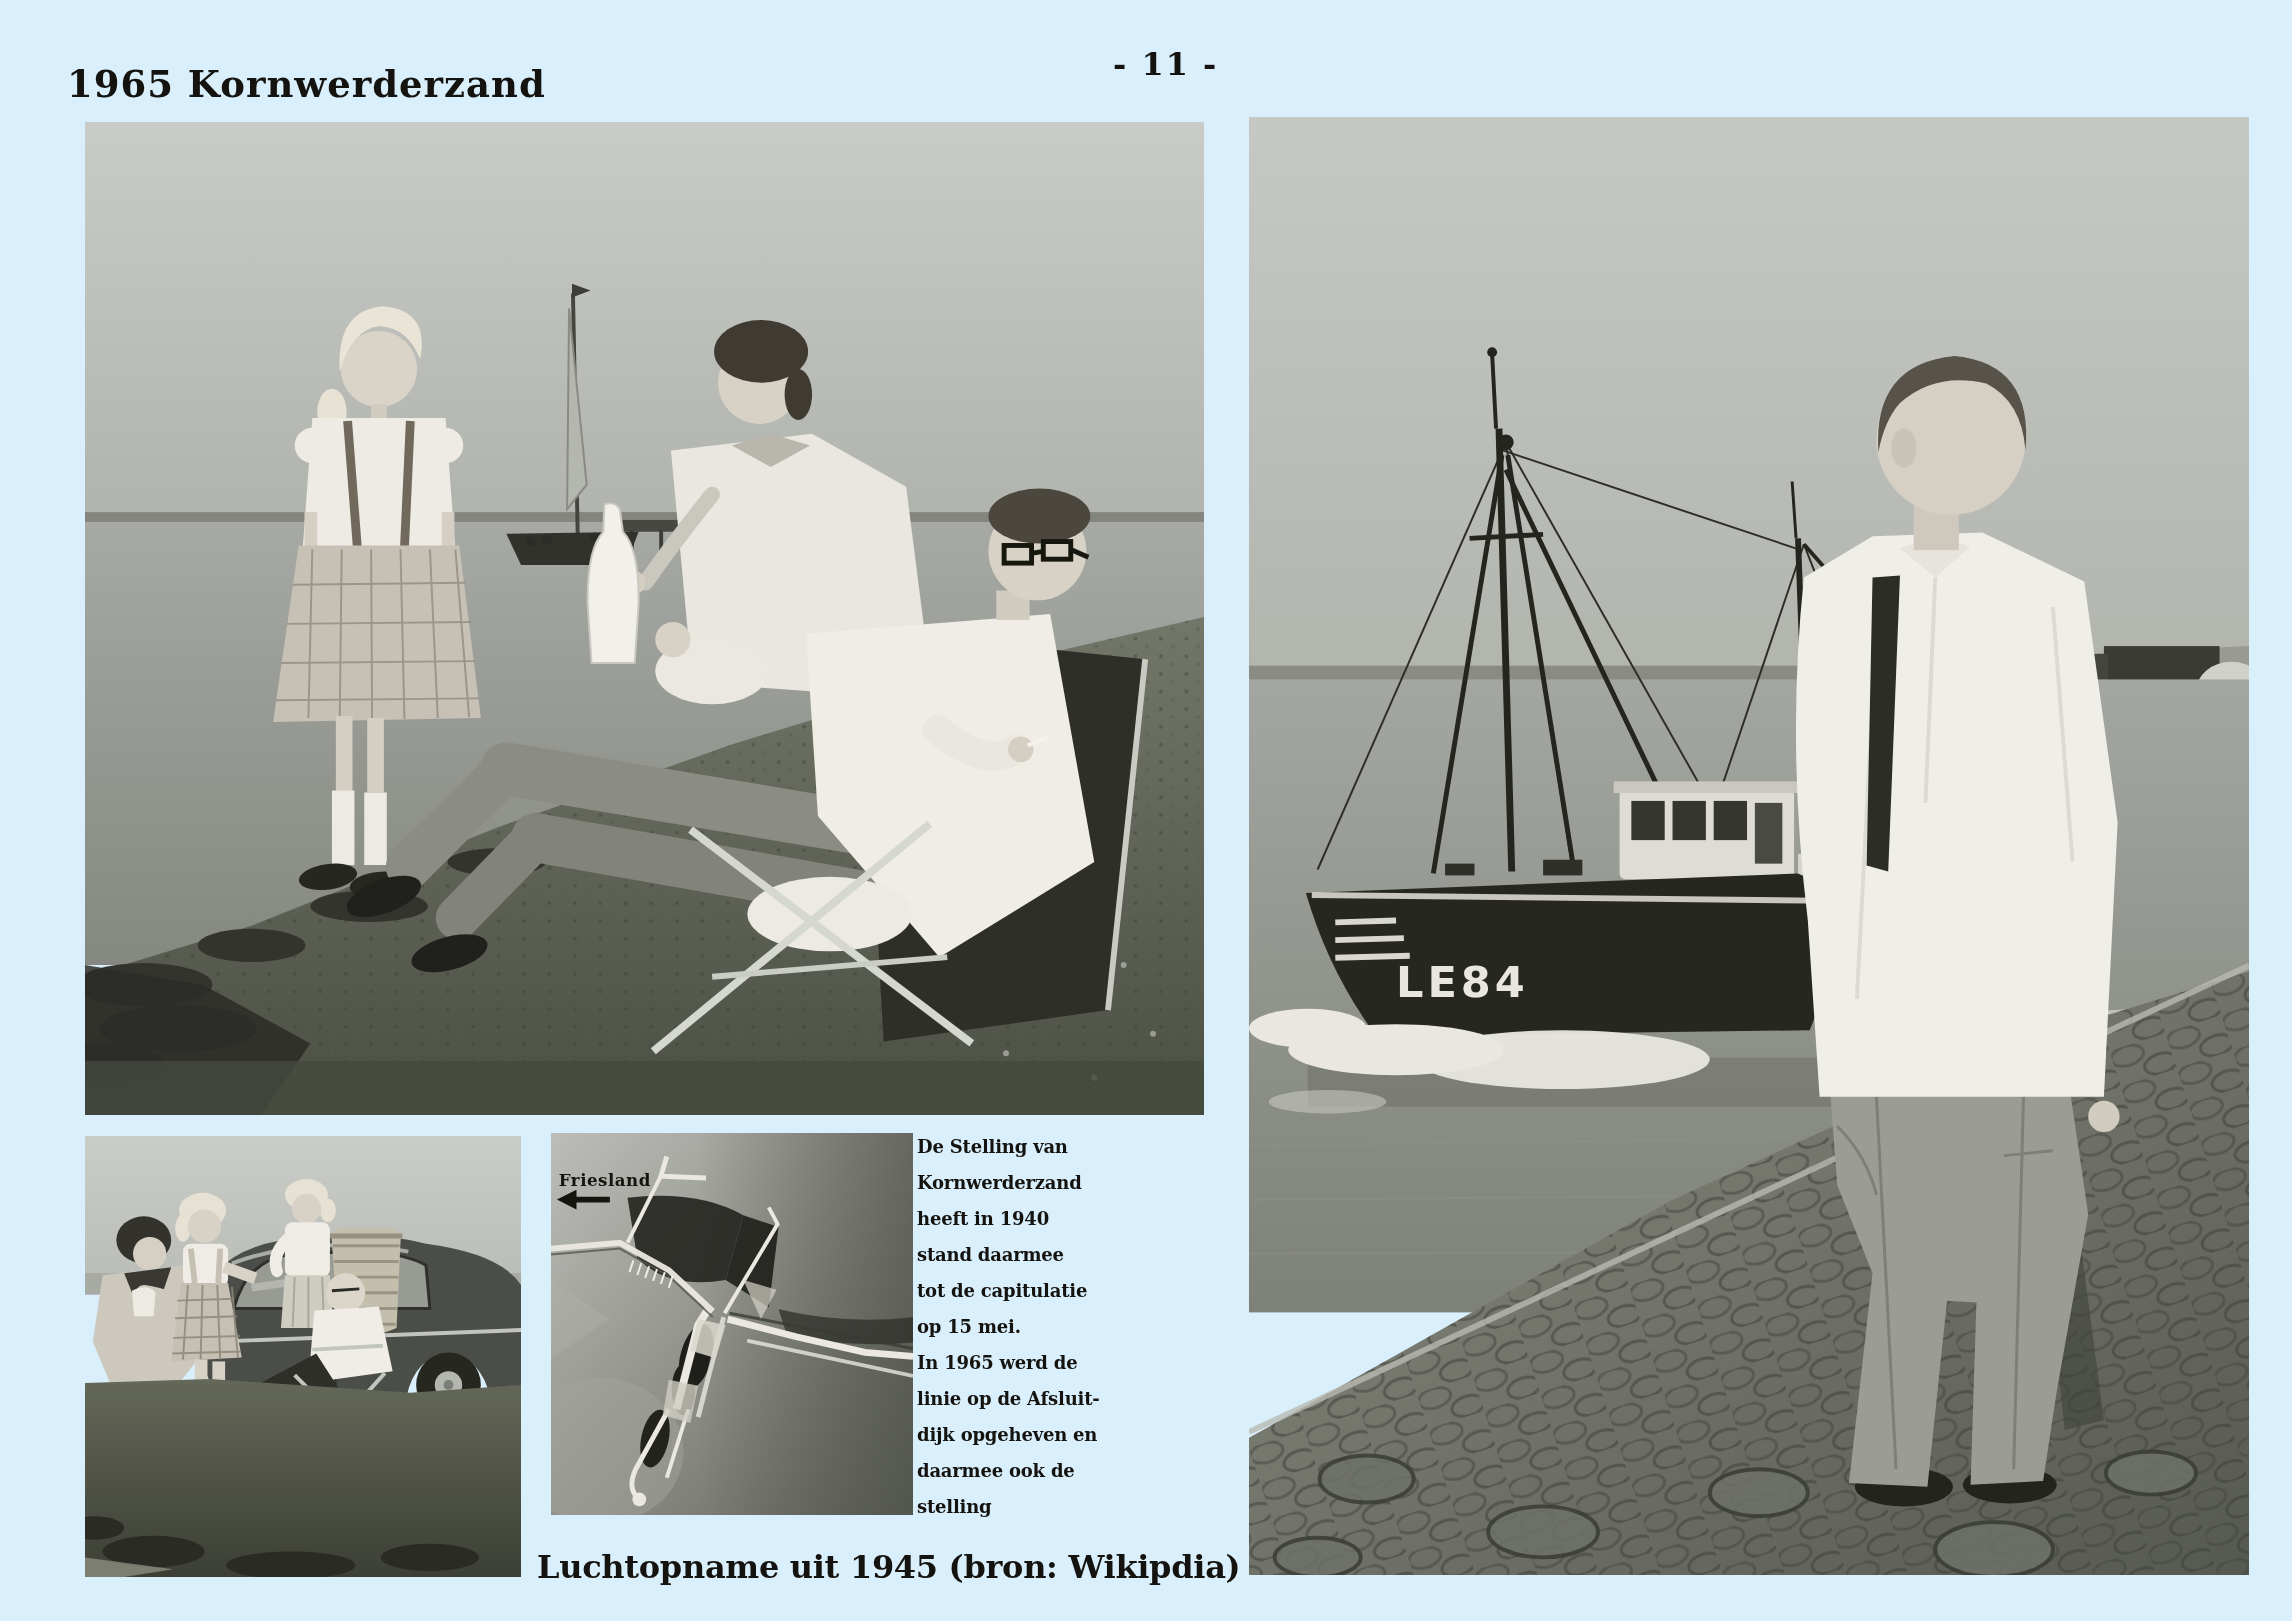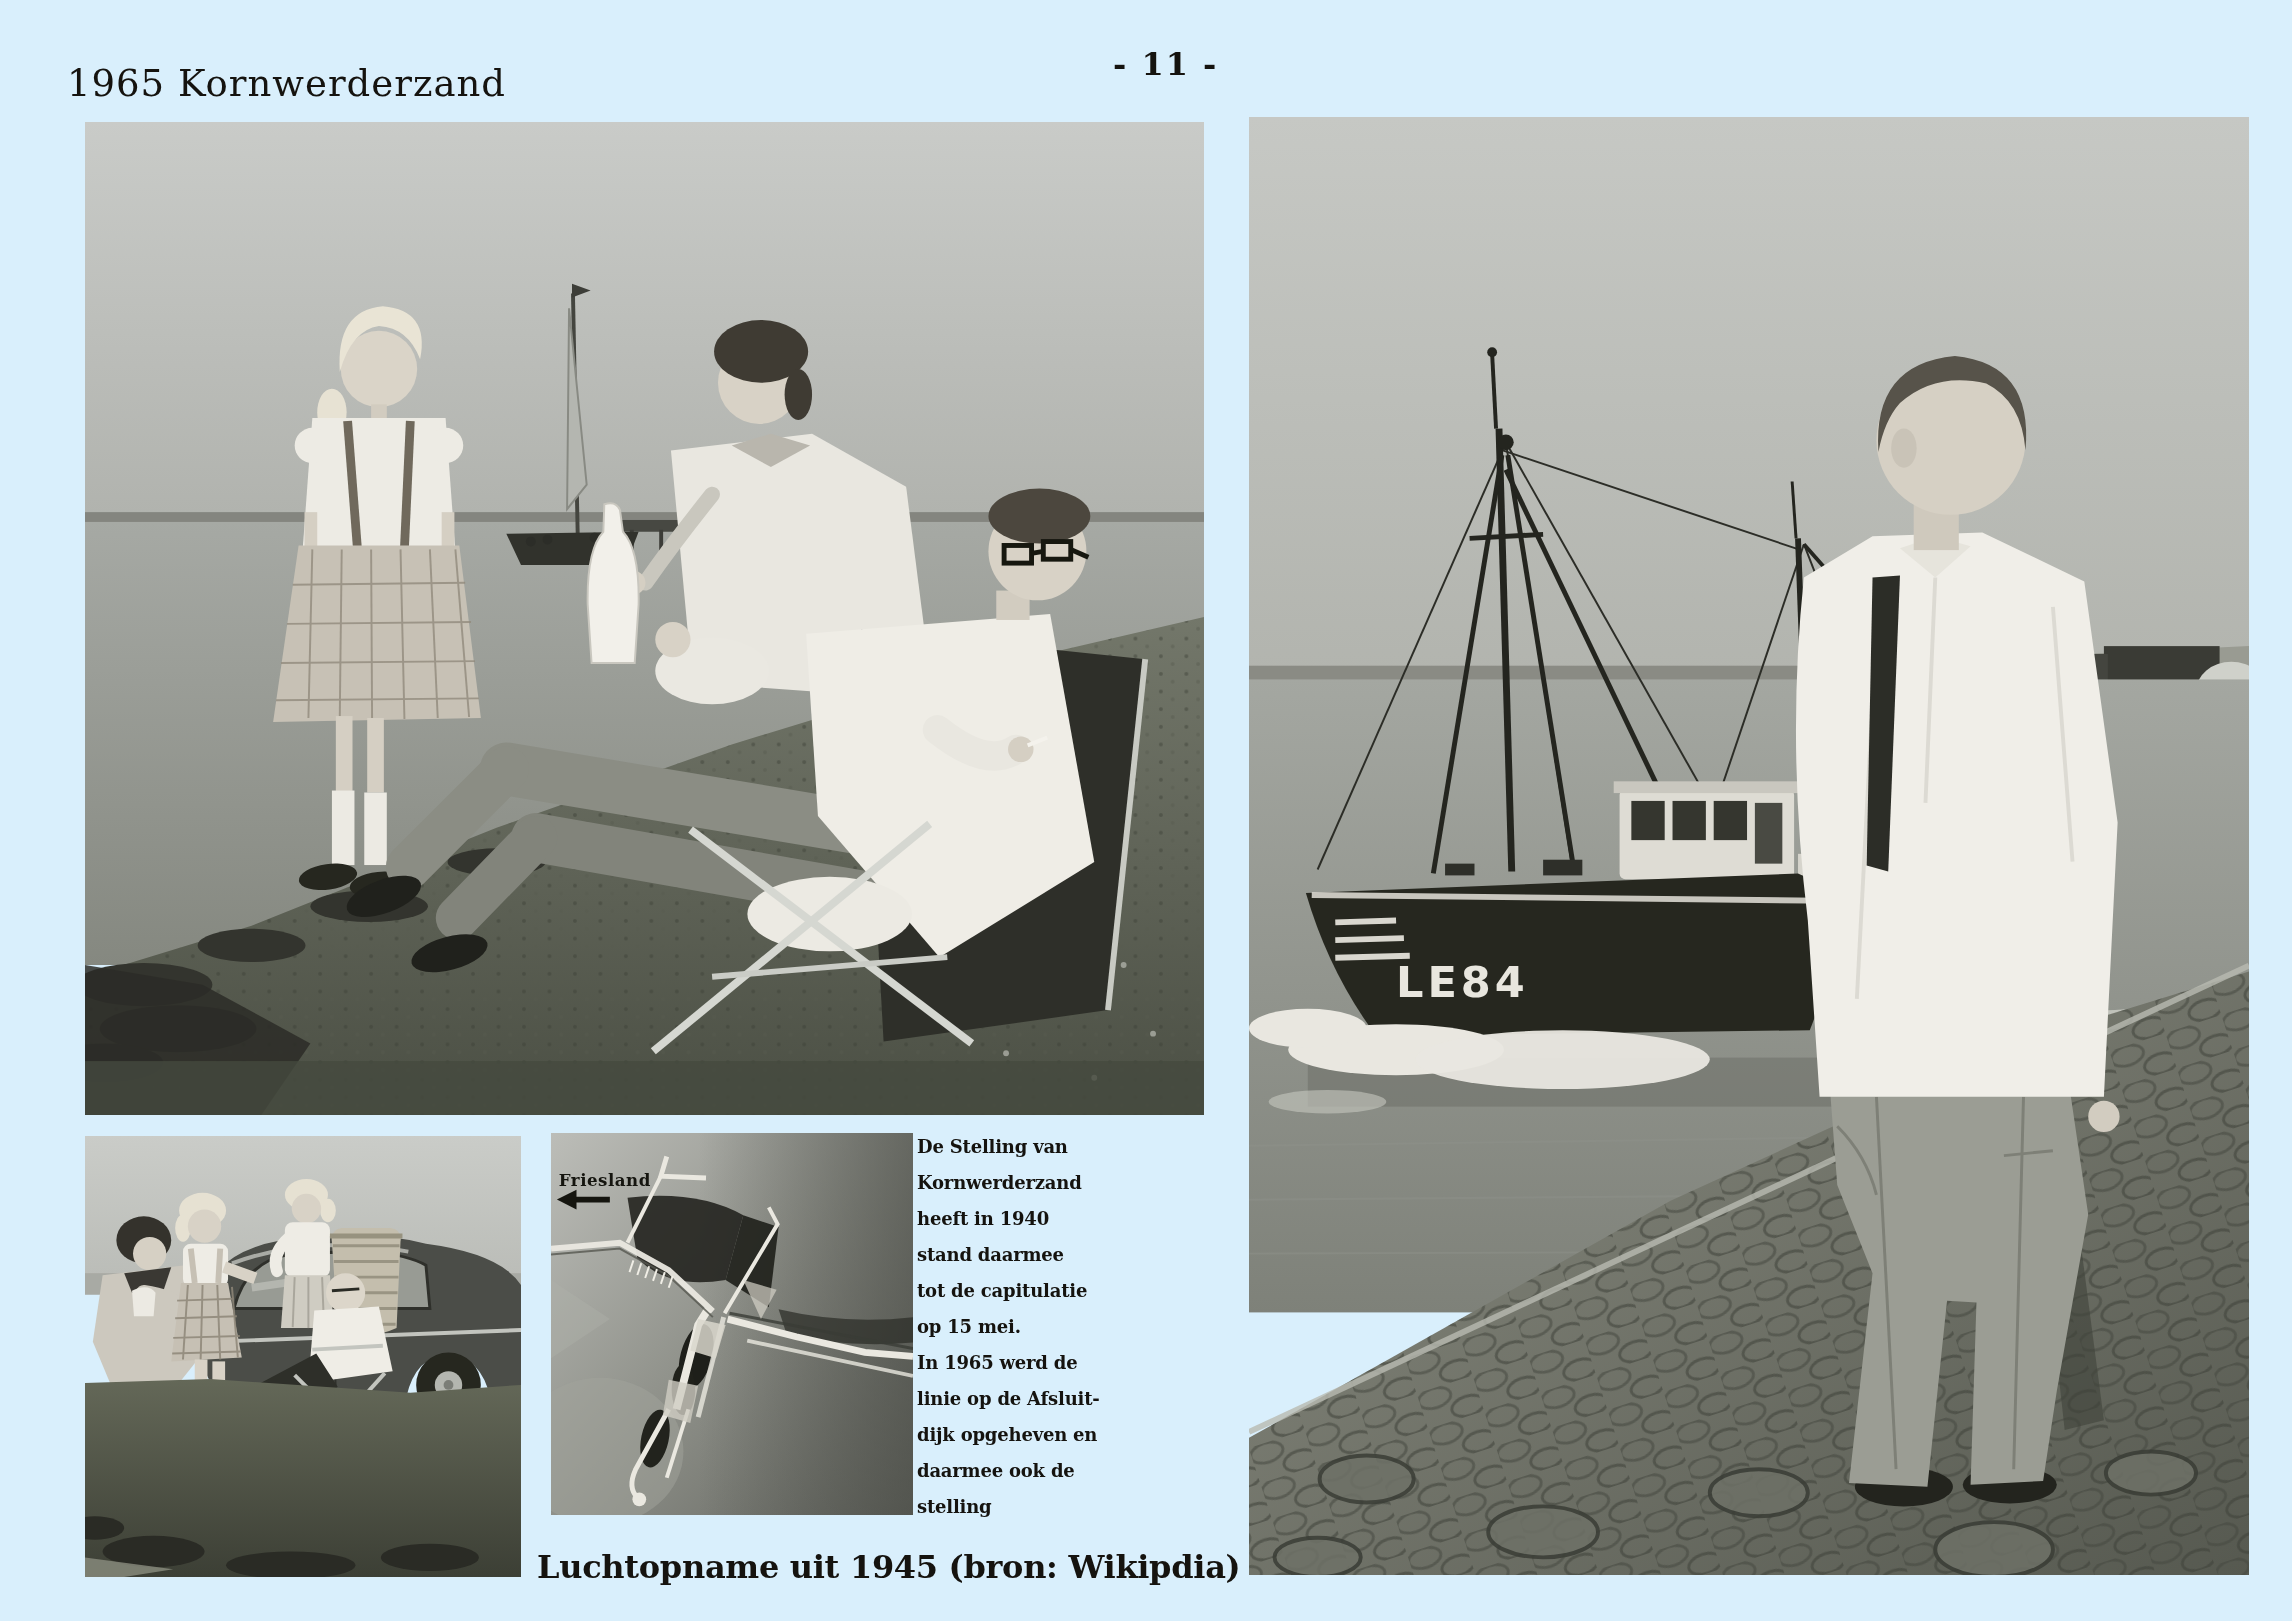--- a/index.html
+++ b/index.html
@@ -7,21 +7,21 @@
     width:2293px;height:1621px;
     background:#d9effc;
     font-family:"DejaVu Serif", serif;
     color:#15130f;
     position:relative;
     overflow:hidden;
   }
   .page{position:absolute;inset:0;}
   .page-title{
     position:absolute;left:67px;top:37px;
-    font-size:37px;font-weight:normal;letter-spacing:1px;
+    font-size:37px;font-weight:bold;letter-spacing:1px;
   }
   .page-number{
     position:absolute;left:1113px;top:45px;
     font-size:32px;font-weight:bold;letter-spacing:2px;text-align:center;
   }
   figure.photo{margin:16px;padding:0;position:absolute;display:block;}
   figure.photo svg{display:block;width:100%;height:100%;}
   .photo-main{left:69px;top:106px;width:1119px;height:993px;}
   .photo-right{left:1233px;top:101px;width:1000px;height:1458px;}
   .photo-car{left:69px;top:1120px;width:436px;height:441px;}

